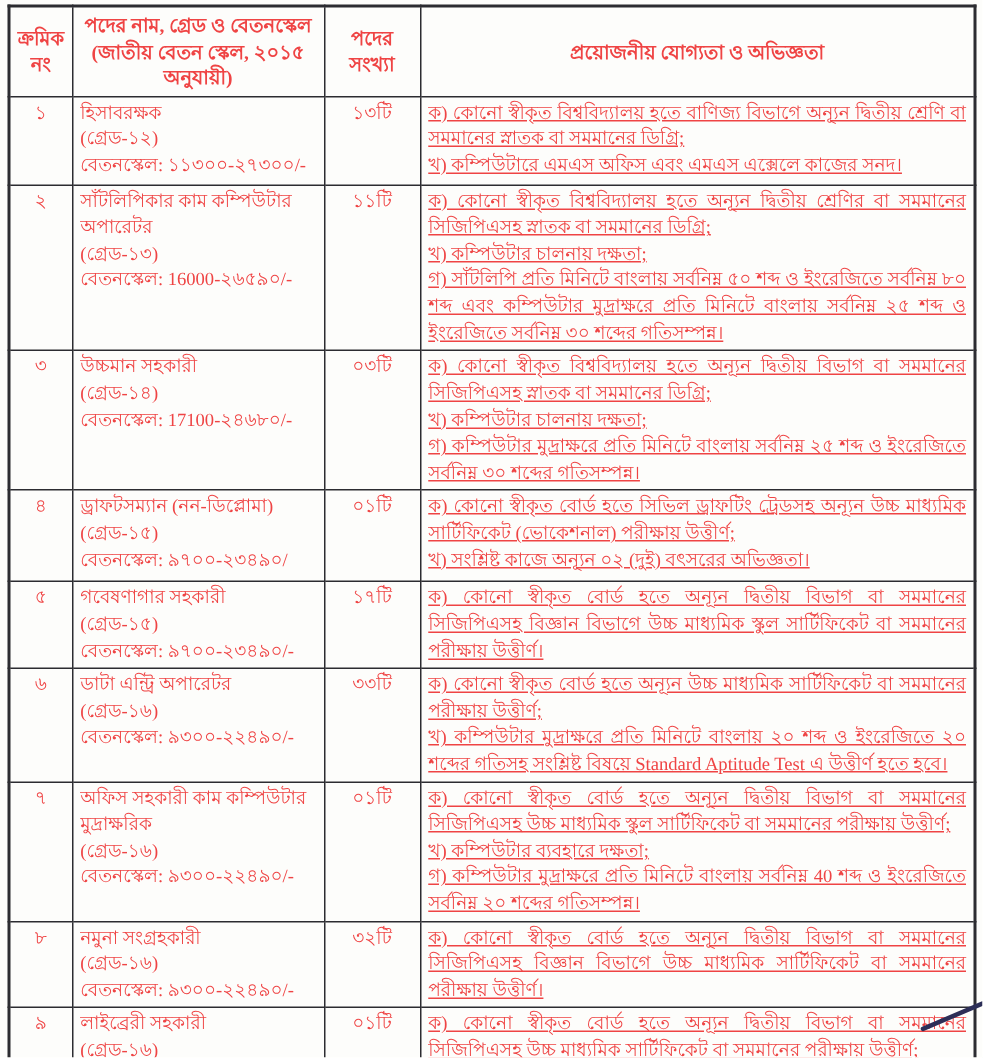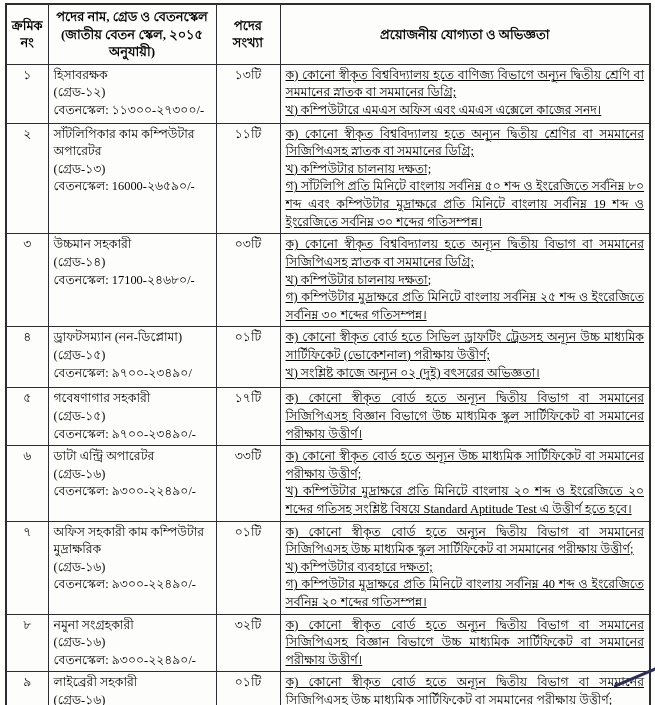--- a/index.html
+++ b/index.html
@@ -3,21 +3,21 @@
 <meta charset="utf-8">
 <style>
   html, body { margin: 0; padding: 0; background: #ffffff; }
   .page {
     position: relative;
     width: 655px;
     height: 705px;
     overflow: hidden;
     background: #fdfdfb;
     font-family: "Liberation Serif", "DejaVu Serif", serif;
-    color: #000000;
+    color: #ef4444;
   }
   table.vacancy {
     position: absolute;
     left: 5px;
     top: 3px;
     width: 646px;
     border-collapse: collapse;
     table-layout: fixed;
     border: 2px solid #2c2c31;
   }
@@ -108,21 +108,21 @@
     <td class="c-sl">২</td>
     <td class="c-post">
       <div>সাঁটলিপিকার কাম কম্পিউটার অপারেটর</div>
       <div>(গ্রেড-১৩)</div>
       <div>বেতনস্কেল: 16000-২৬৫৯০/-</div>
     </td>
     <td class="c-count">১১টি</td>
     <td class="c-qual">
       <div class="qline">ক) কোনো স্বীকৃত বিশ্ববিদ্যালয় হতে অন্যূন দ্বিতীয় শ্রেণির বা সমমানের সিজিপিএসহ স্নাতক বা সমমানের ডিগ্রি;</div>
       <div class="qline">খ) কম্পিউটার চালনায় দক্ষতা;</div>
-      <div class="qline">গ) সাঁটলিপি প্রতি মিনিটে বাংলায় সর্বনিম্ন ৫০ শব্দ ও ইংরেজিতে সর্বনিম্ন ৮০ শব্দ এবং কম্পিউটার মুদ্রাক্ষরে প্রতি মিনিটে বাংলায় সর্বনিম্ন 19 শব্দ ও ইংরেজিতে সর্বনিম্ন ৩০ শব্দের গতিসম্পন্ন।</div>
+      <div class="qline">গ) সাঁটলিপি প্রতি মিনিটে বাংলায় সর্বনিম্ন ৫০ শব্দ ও ইংরেজিতে সর্বনিম্ন ৮০ শব্দ এবং কম্পিউটার মুদ্রাক্ষরে প্রতি মিনিটে বাংলায় সর্বনিম্ন ২৫ শব্দ ও ইংরেজিতে সর্বনিম্ন ৩০ শব্দের গতিসম্পন্ন।</div>
     </td>
   </tr>
 
   <tr>
     <td class="c-sl">৩</td>
     <td class="c-post">
       <div>উচ্চমান সহকারী</div>
       <div>(গ্রেড-১৪)</div>
       <div>বেতনস্কেল: 17100-২৪৬৮০/-</div>
     </td>

